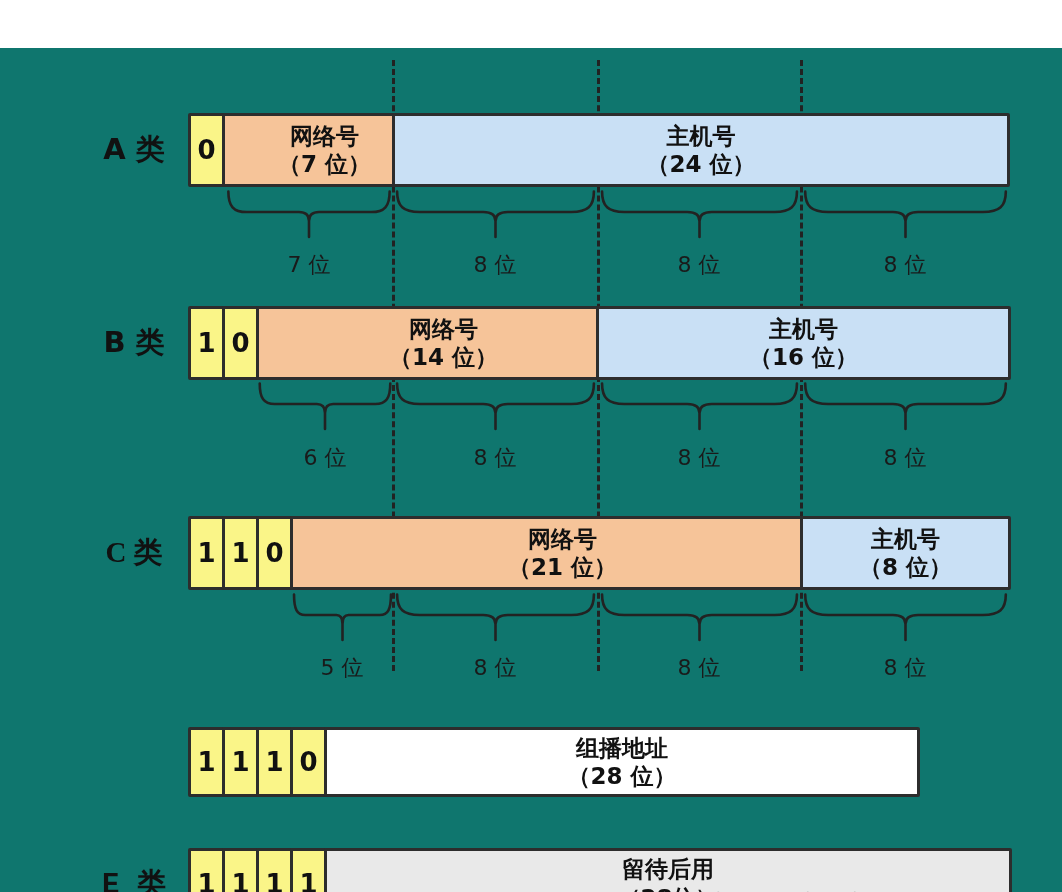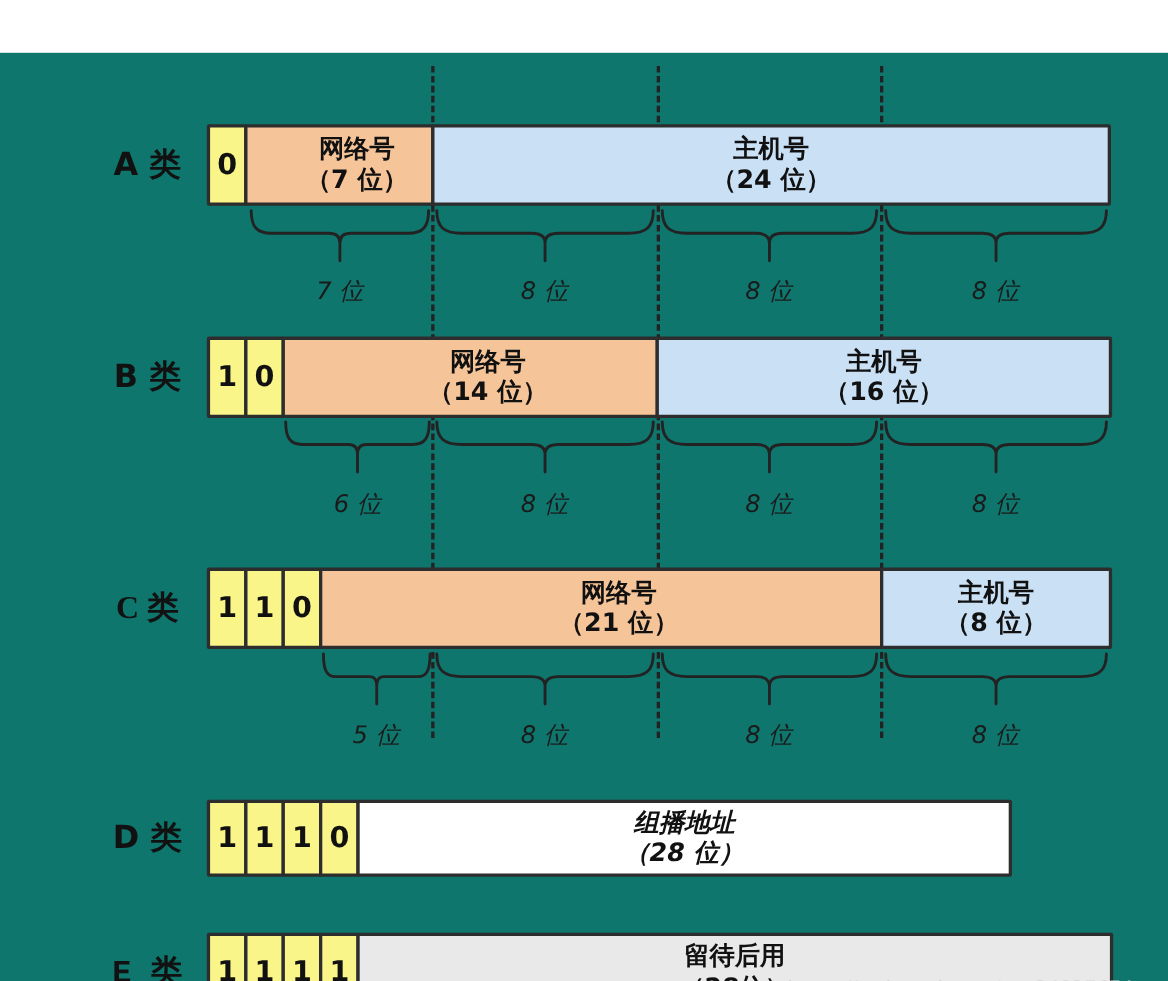--- a/index.html
+++ b/index.html
@@ -19,21 +19,21 @@
   }
   .cell + .cell{margin-left:-3px;}
   .bit{background:var(--yellow,#faf588);font-weight:bold;font-size:26px;}
   .seg-text{text-align:center;font-weight:bold;font-size:23px;line-height:1.22;}
   .bg-orange{background:var(--orange,#f6c499);padding-left:32px;}
   .bg-blue{background:var(--blue,#c9e0f5);}
   .bg-white{background:var(--white,#ffffff);}
   .bg-gray{background:var(--gray,#e9e9e9);}
   .brace{position:absolute;z-index:2;overflow:visible;}
   .brace path{fill:none;stroke:#222;stroke-width:2.6;stroke-linecap:round;stroke-linejoin:round;}
-  .bit-count{position:absolute;width:90px;text-align:center;font-size:22px;color:#1a1a1a;z-index:2;white-space:nowrap;font-style:italic;}
+  .bit-count{position:absolute;width:90px;text-align:center;font-size:22px;color:#1a1a1a;z-index:2;white-space:nowrap;}
   .watermark{
     position:absolute;left:716px;top:841px;font-size:17px;letter-spacing:0.4px;
     color:#d2d2d2;z-index:3;white-space:nowrap;
   }
 </style>
 </head>
 <body>
 
 <div id="stage">
 
@@ -148,35 +148,34 @@
       <path vector-effect="non-scaling-stroke" d="M2,1 C2,11 5,15 13,15 L44,15 C48,15 50,17 50,21 L50,32 L50,21 C50,17 52,15 56,15 L87,15 C95,15 98,11 98,1"></path>
     </svg>
   <svg class="brace" style="left:801px;top:545px;width:209px;height:50px;" viewBox="0 0 100 34" preserveAspectRatio="none">
       <path vector-effect="non-scaling-stroke" d="M2,1 C2,11 5,15 13,15 L44,15 C48,15 50,17 50,21 L50,32 L50,21 C50,17 52,15 56,15 L87,15 C95,15 98,11 98,1"></path>
     </svg>
   <div class="bit-count" style="left:297px;top:605px;">5 位</div>
   <div class="bit-count" style="left:450px;top:605px;">8 位</div>
   <div class="bit-count" style="left:654px;top:605px;">8 位</div>
   <div class="bit-count" style="left:860px;top:605px;">8 位</div>
 
-  <div class="row-label" style="top:679px;height:70px;">D 类</div>
   <div class="bar" style="top:679px;height:70px;">
     <div class="cell bit" style="width:37px;">
         <span>1</span>
       </div>
     <div class="cell bit" style="width:37px;">
         <span>1</span>
       </div>
     <div class="cell bit" style="width:37px;">
         <span>1</span>
       </div>
     <div class="cell bit" style="width:37px;">
         <span>0</span>
       </div>
-    <div class="cell bg-white" style="width:596px;font-style:italic;">
+    <div class="cell bg-white" style="width:596px;">
       <div class="seg-text">
           <div>组播地址</div>
           <div>（28 位）</div>
         </div>
     </div>
   </div>
 
   <div class="row-label" style="top:800px;height:71px;font-family:Liberation Mono, monospace;">E 类</div>
   <div class="bar" style="top:800px;height:71px;">
     <div class="cell bit" style="width:37px;">

